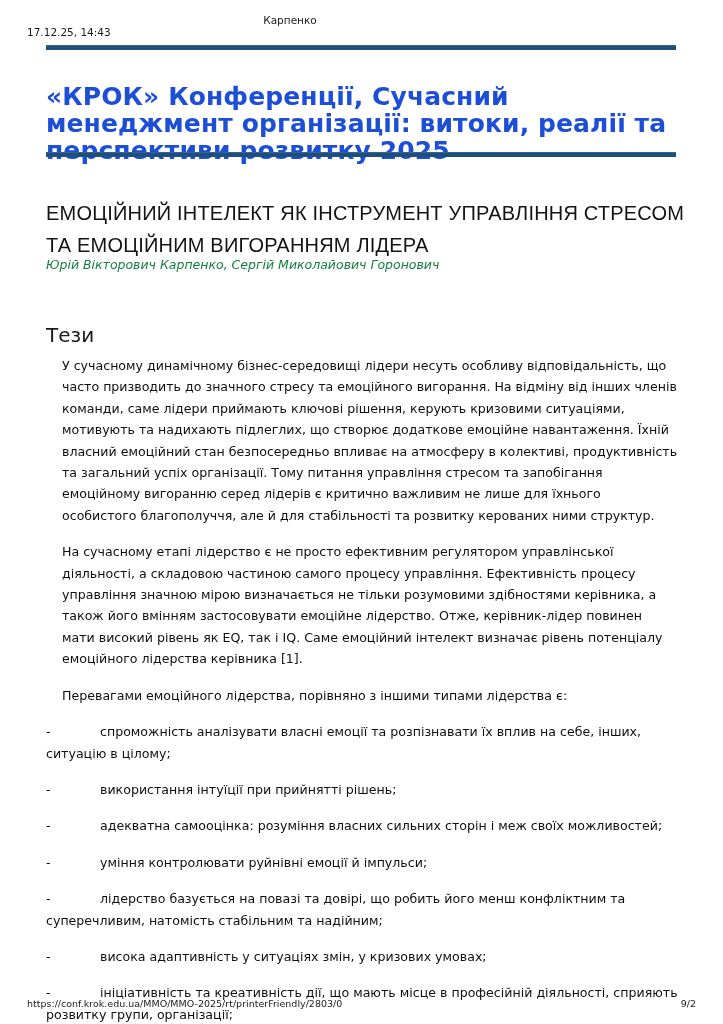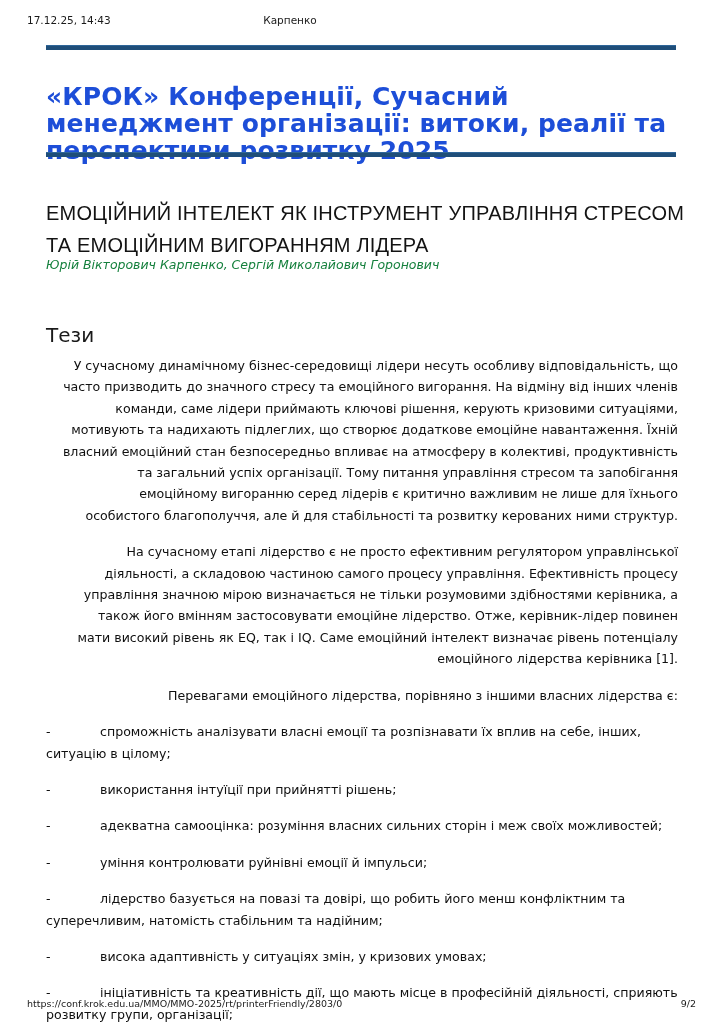--- a/index.html
+++ b/index.html
@@ -29,21 +29,21 @@
     top: 14px;
     left: 0;
     width: 723px;
     height: 16px;
     font-size: 10.5px;
     color: #1a1a1a;
   }
   .print-header .hdr-date {
     position: absolute;
     left: 27px;
-    top: 0;
+    top: 12px;
     white-space: nowrap;
   }
   .print-header .hdr-title {
     position: absolute;
     left: 0;
     top: 0;
     width: 580px;
     text-align: center;
     white-space: nowrap;
   }
@@ -118,21 +118,21 @@
     left: 46px;
     top: 355px;
     width: 632px;
   }
 
   p.para {
     margin: 0 0 15px 16px;
     font-size: 12.6px;
     line-height: 21.4px;
     color: #101010;
-    text-align: right;
+    text-align: left;
   }
 
   p.bullet {
     margin: 0 0 15px 0;
     font-size: 12.6px;
     line-height: 21.4px;
     color: #101010;
   }
   p.bullet .dash {
     display: inline-block;
@@ -187,21 +187,21 @@
     <div class="authors">Юрій Вікторович Карпенко, Сергій Миколайович Горонович</div>
 
     <h3 class="section-heading">Тези</h3>
 
     <div class="body-block">
 
       <p class="para">У сучасному динамічному бізнес-середовищі лідери несуть особливу відповідальність, що часто призводить до значного стресу та емоційного вигорання. На відміну від інших членів команди, саме лідери приймають ключові рішення, керують кризовими ситуаціями, мотивують та надихають підлеглих, що створює додаткове емоційне навантаження. Їхній власний емоційний стан безпосередньо впливає на атмосферу в колективі, продуктивність та загальний успіх організації. Тому питання управління стресом та запобігання емоційному вигоранню серед лідерів є критично важливим не лише для їхнього особистого благополуччя, але й для стабільності та розвитку керованих ними структур.</p>
 
       <p class="para">На сучасному етапі лідерство є не просто ефективним регулятором управлінської діяльності, а складовою частиною самого процесу управління. Ефективність процесу управління значною мірою визначається не тільки розумовими здібностями керівника, а також його вмінням застосовувати емоційне лідерство. Отже, керівник-лідер повинен мати високий рівень як EQ, так і IQ. Саме емоційний інтелект визначає рівень потенціалу емоційного лідерства керівника [1].</p>
 
-      <p class="para">Перевагами емоційного лідерства, порівняно з іншими власних лідерства є:</p>
+      <p class="para">Перевагами емоційного лідерства, порівняно з іншими типами лідерства є:</p>
 
       <p class="bullet"><span class="dash">-</span><span>спроможність аналізувати власні емоції та розпізнавати їх вплив на себе, інших, ситуацію в цілому;</span></p>
 
       <p class="bullet"><span class="dash">-</span><span>використання інтуїції при прийнятті рішень;</span></p>
 
       <p class="bullet"><span class="dash">-</span><span>адекватна самооцінка: розуміння власних сильних сторін і меж своїх можливостей;</span></p>
 
       <p class="bullet"><span class="dash">-</span><span>уміння контролювати руйнівні емоції й імпульси;</span></p>
 
       <p class="bullet"><span class="dash">-</span><span>лідерство базується на повазі та довірі, що робить його менш конфліктним та суперечливим, натомість стабільним та надійним;</span></p>

